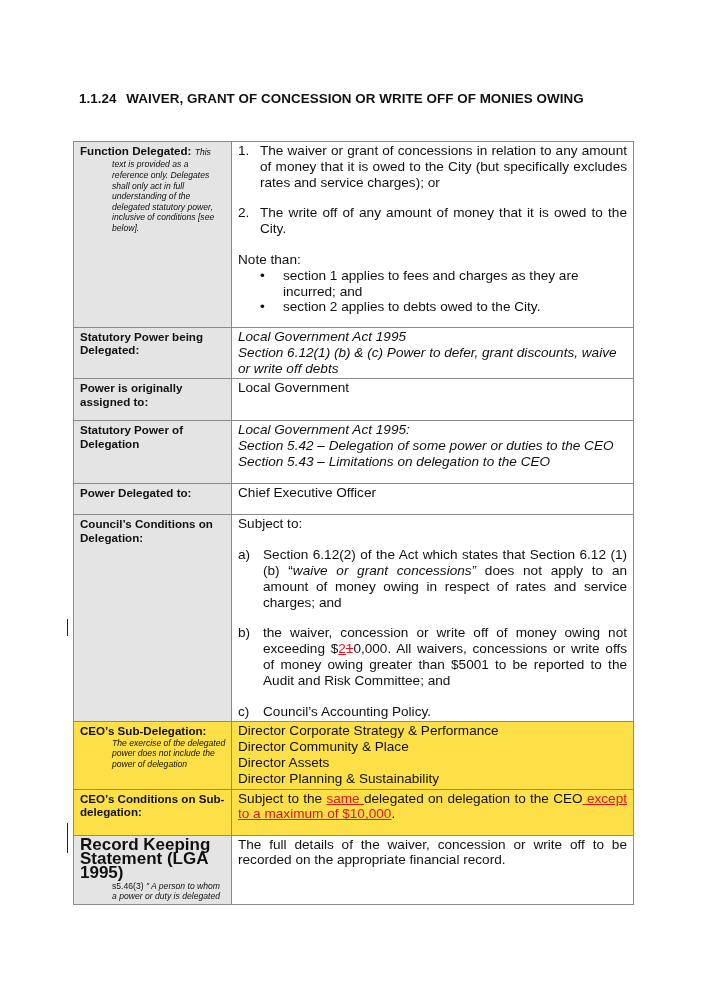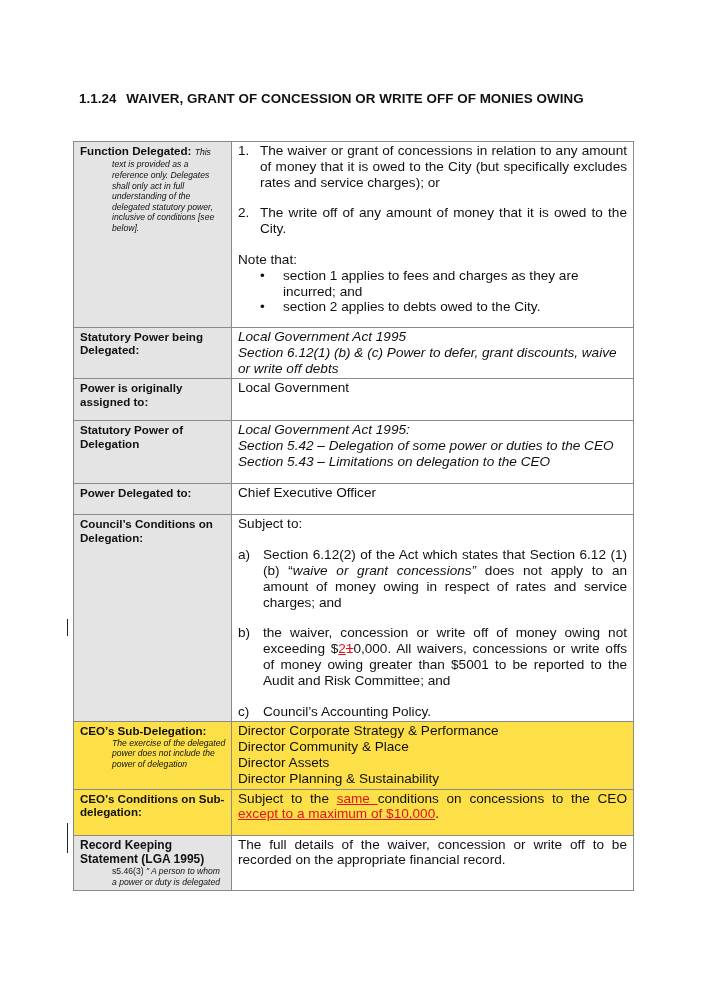--- a/index.html
+++ b/index.html
@@ -20,21 +20,21 @@
     border: 1px solid #8a8a8a; vertical-align: top; padding: 0;
   }
   td.lbl {
     width: 146px; background: #e4e4e4; padding: 2px 5px 2px 6px !important;
     font-size: 11.6px; line-height: 13.4px; font-weight: bold; color: #111;
   }
   td.lbl .note {
     font-weight: normal; font-style: italic; font-size: 8.6px; line-height: 10.6px; display: block; margin-left: 32px;
   }
   td.lbl .inline-note { font-weight: normal; font-style: italic; font-size: 8.6px; }
-  td.lbl .big { font-size: 12px; }
+  td.lbl .big { font-size: 17px; }
   td.val {
     padding: 1px 6px 2px 6px !important;
     font-size: 13.6px; line-height: 15.8px; color: #111;
   }
   tr.green td { background: #fde047; }
   .it { font-style: italic; }
   .just { text-align: justify; }
   ol.nums { margin: 0; padding: 0; list-style: none; }
   ol.nums li { position: relative; padding-left: 22px; text-align: justify; }
   ol.nums li .mk { position: absolute; left: 0; top: 0; }
@@ -70,21 +70,21 @@
       <span>Function Delegated:</span>
       <span class="inline-note">This</span>
       <span class="note">text is provided as a reference only.  Delegates shall only act in full understanding of the delegated statutory power, inclusive of conditions [see below].</span>
     </td>
     <td class="val">
       <ol class="nums">
         <li><span class="mk">1.</span><span>The waiver or grant of concessions in relation to any amount of money that it is owed to the City (but specifically excludes rates and service charges); or</span></li>
         <li><span class="mk">2.</span><span>The write off of any amount of money that it is owed to the City.</span></li>
       </ol>
       <div class="gap"></div>
-      <div>Note that:</div>
+      <div>Note than:</div>
       <ul class="bul">
         <li><span class="dot">•</span><span>section 1 applies to fees and charges as they are incurred; and</span></li>
         <li><span class="dot">•</span><span>section 2 applies to debts owed to the City.</span></li>
       </ul>
     </td>
   </tr>
 
   <tr style="height:48px;">
     <td class="lbl"><span>Statutory Power being Delegated:</span></td>
     <td class="val it">
@@ -140,21 +140,21 @@
     <td class="val">
       <div>Director Corporate Strategy &amp; Performance</div>
       <div>Director Community &amp; Place</div>
       <div>Director Assets</div>
       <div>Director Planning &amp; Sustainability</div>
     </td>
   </tr>
 
   <tr class="green" style="height:46px;">
     <td class="lbl"><span>CEO’s Conditions on Sub-delegation:</span></td>
-    <td class="val just"><span>Subject to the </span><span class="ins">same </span><span>conditions on concessions to the CEO</span><span class="ins"> except to a maximum of $10,000</span><span>.</span></td>
+    <td class="val just"><span>Subject to the </span><span class="ins">same </span><span>delegated on delegation to the CEO</span><span class="ins"> except to a maximum of $10,000</span><span>.</span></td>
   </tr>
 
   <tr style="height:52px;">
     <td class="lbl">
       <span class="big">Record Keeping Statement (LGA 1995)</span>
       <span class="note"><span style="font-style:normal">s5.46(3) </span><span>" A person to whom a power or duty is delegated</span></span>
     </td>
     <td class="val just"><span>The full details of the waiver, concession or write off to be recorded on the appropriate financial record.</span></td>
   </tr>
 </tbody>

